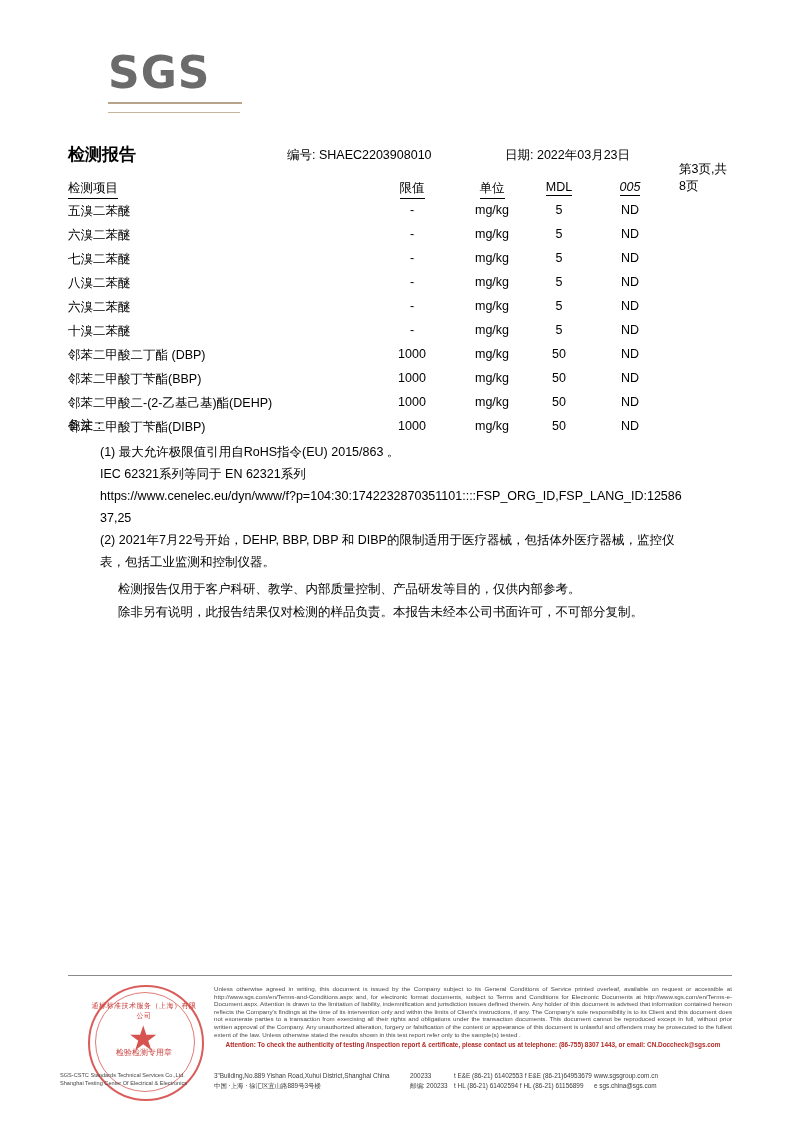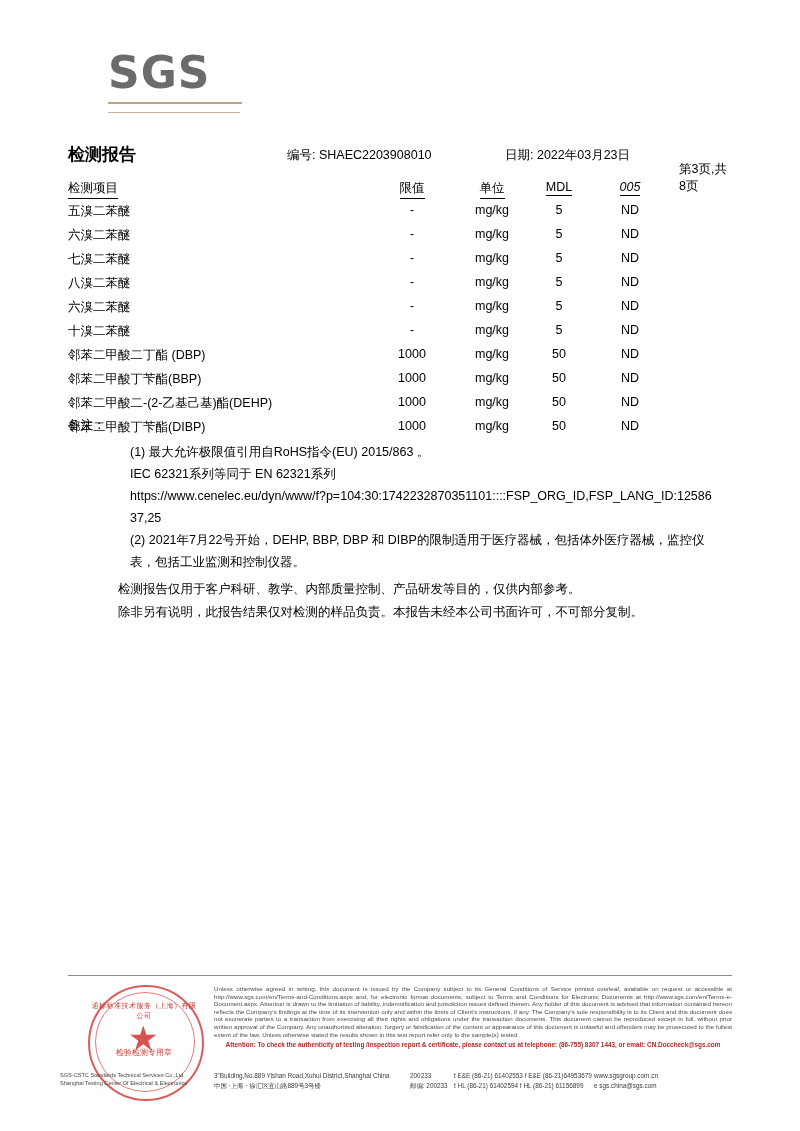--- a/index.html
+++ b/index.html
@@ -124,21 +124,21 @@
     left: 68px;
     top: 415px;
     width: 680px;
     font-size: 12.5px;
     line-height: 21px;
   }
   .remarks-title {
     margin-bottom: 6px;
   }
   .remarks-body {
-    margin-left: 62px;
+    margin-left: 32px;
   }
   .remarks-body p {
     margin: 0 0 1px 0;
   }
   .remarks-tail {
     margin-left: 50px;
     margin-top: 6px;
   }
   .remarks-tail p { margin: 0 0 2px 0; }
 

